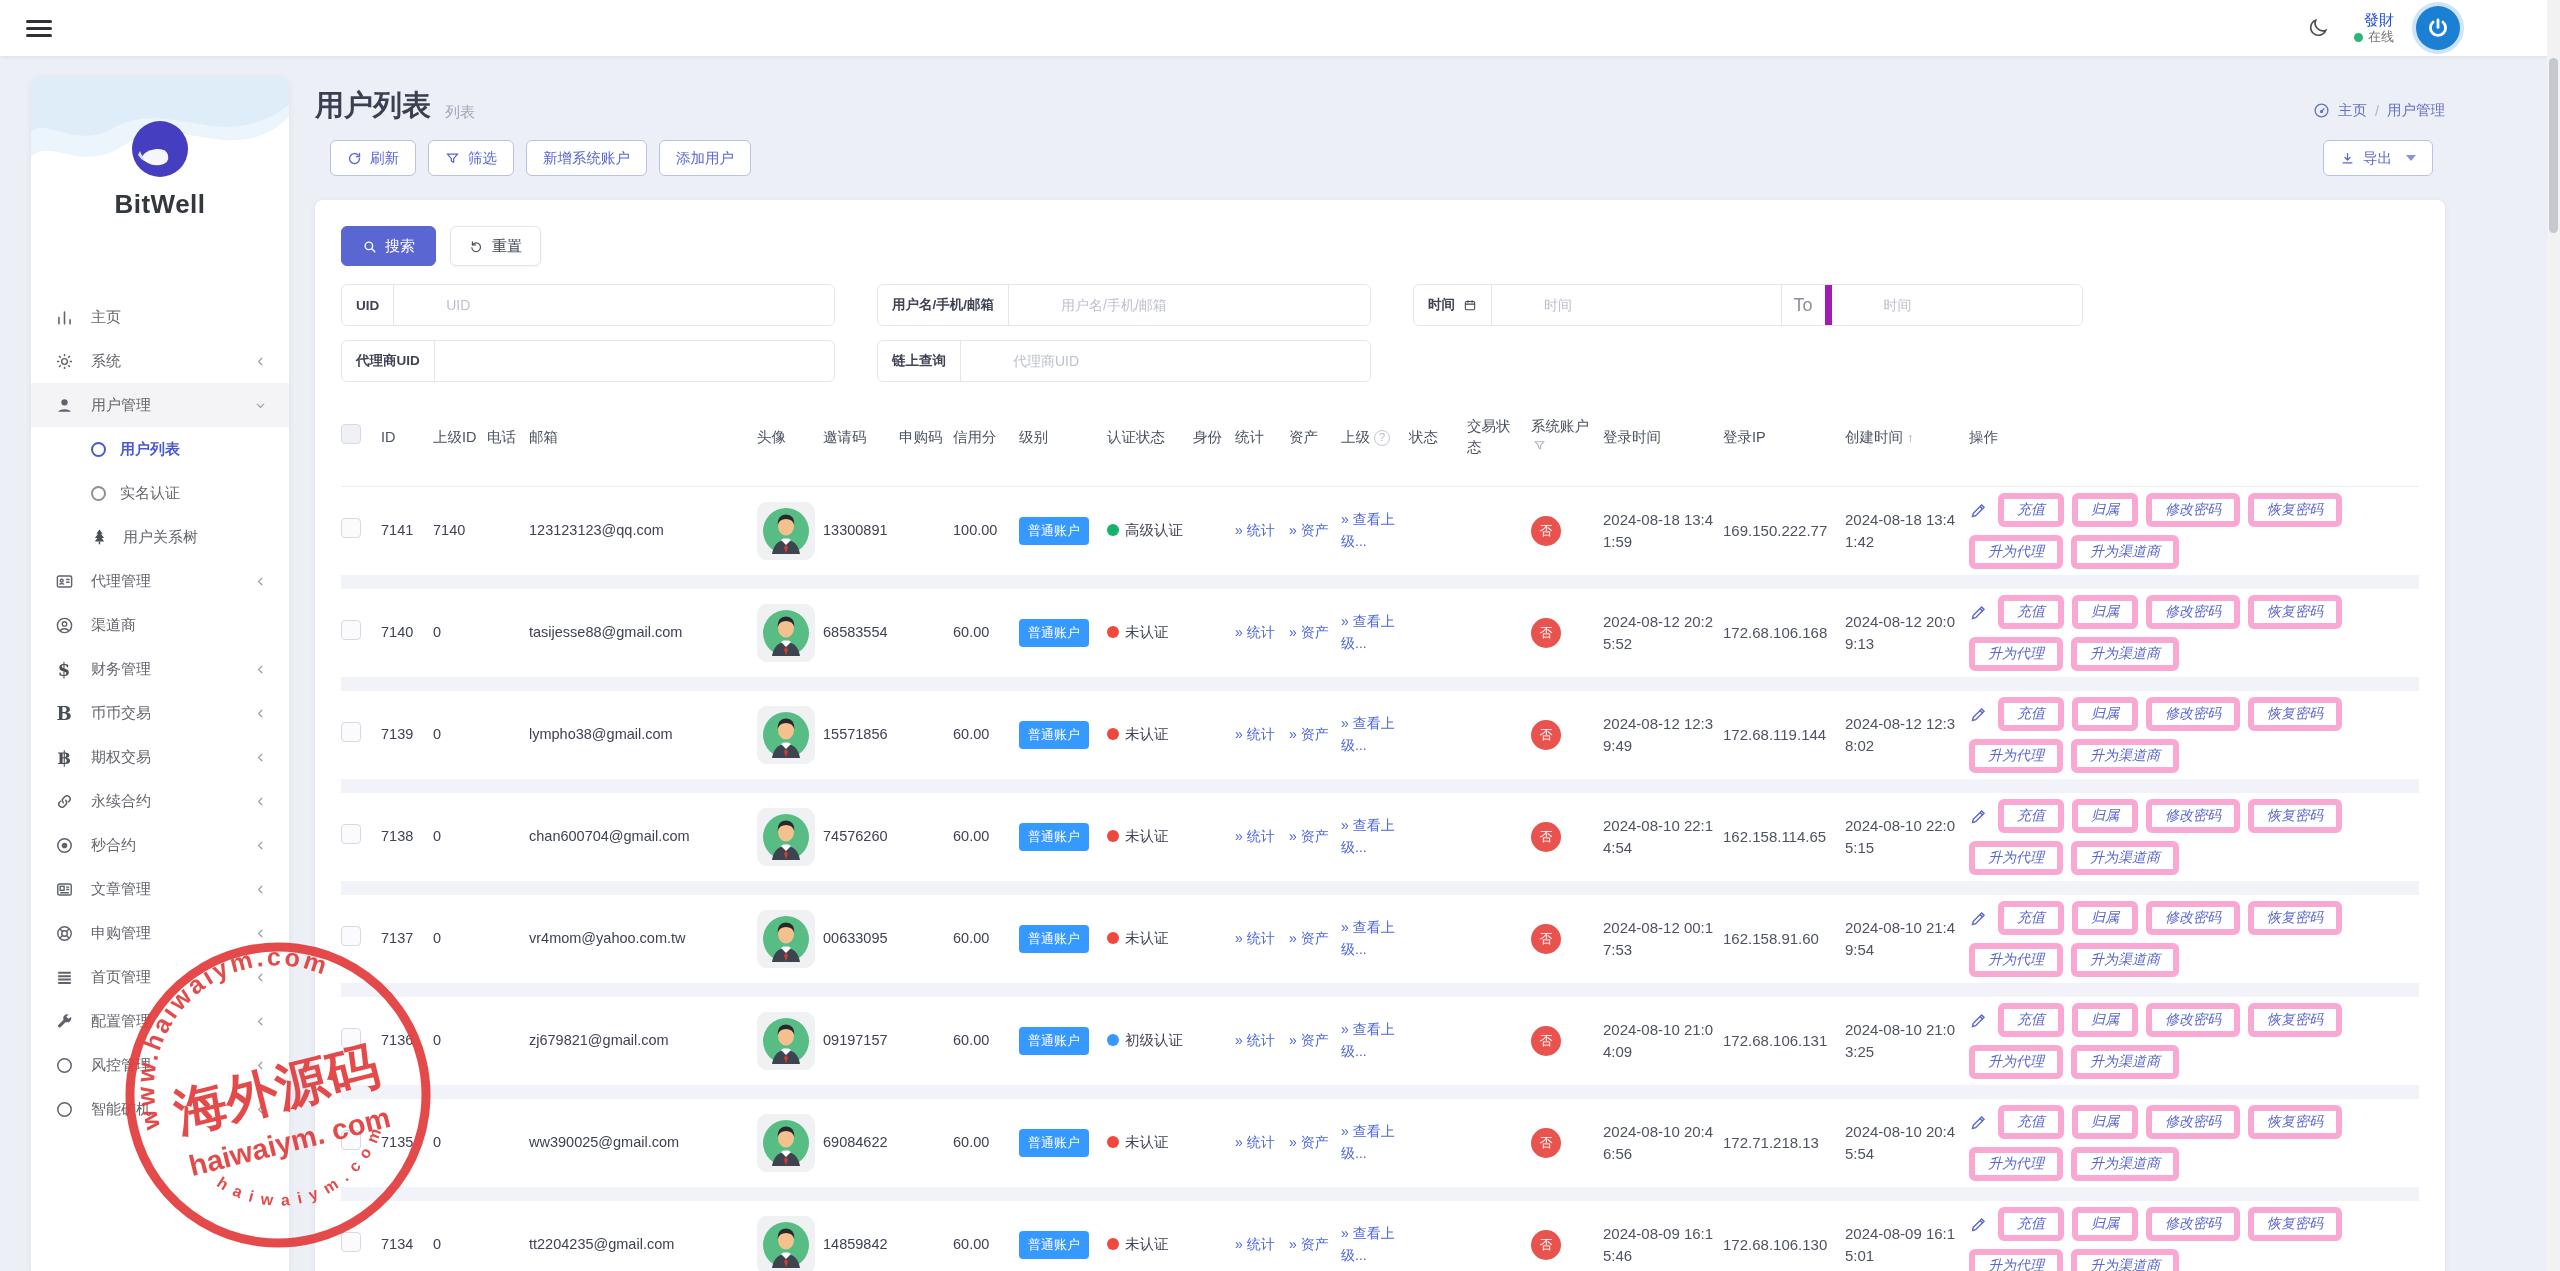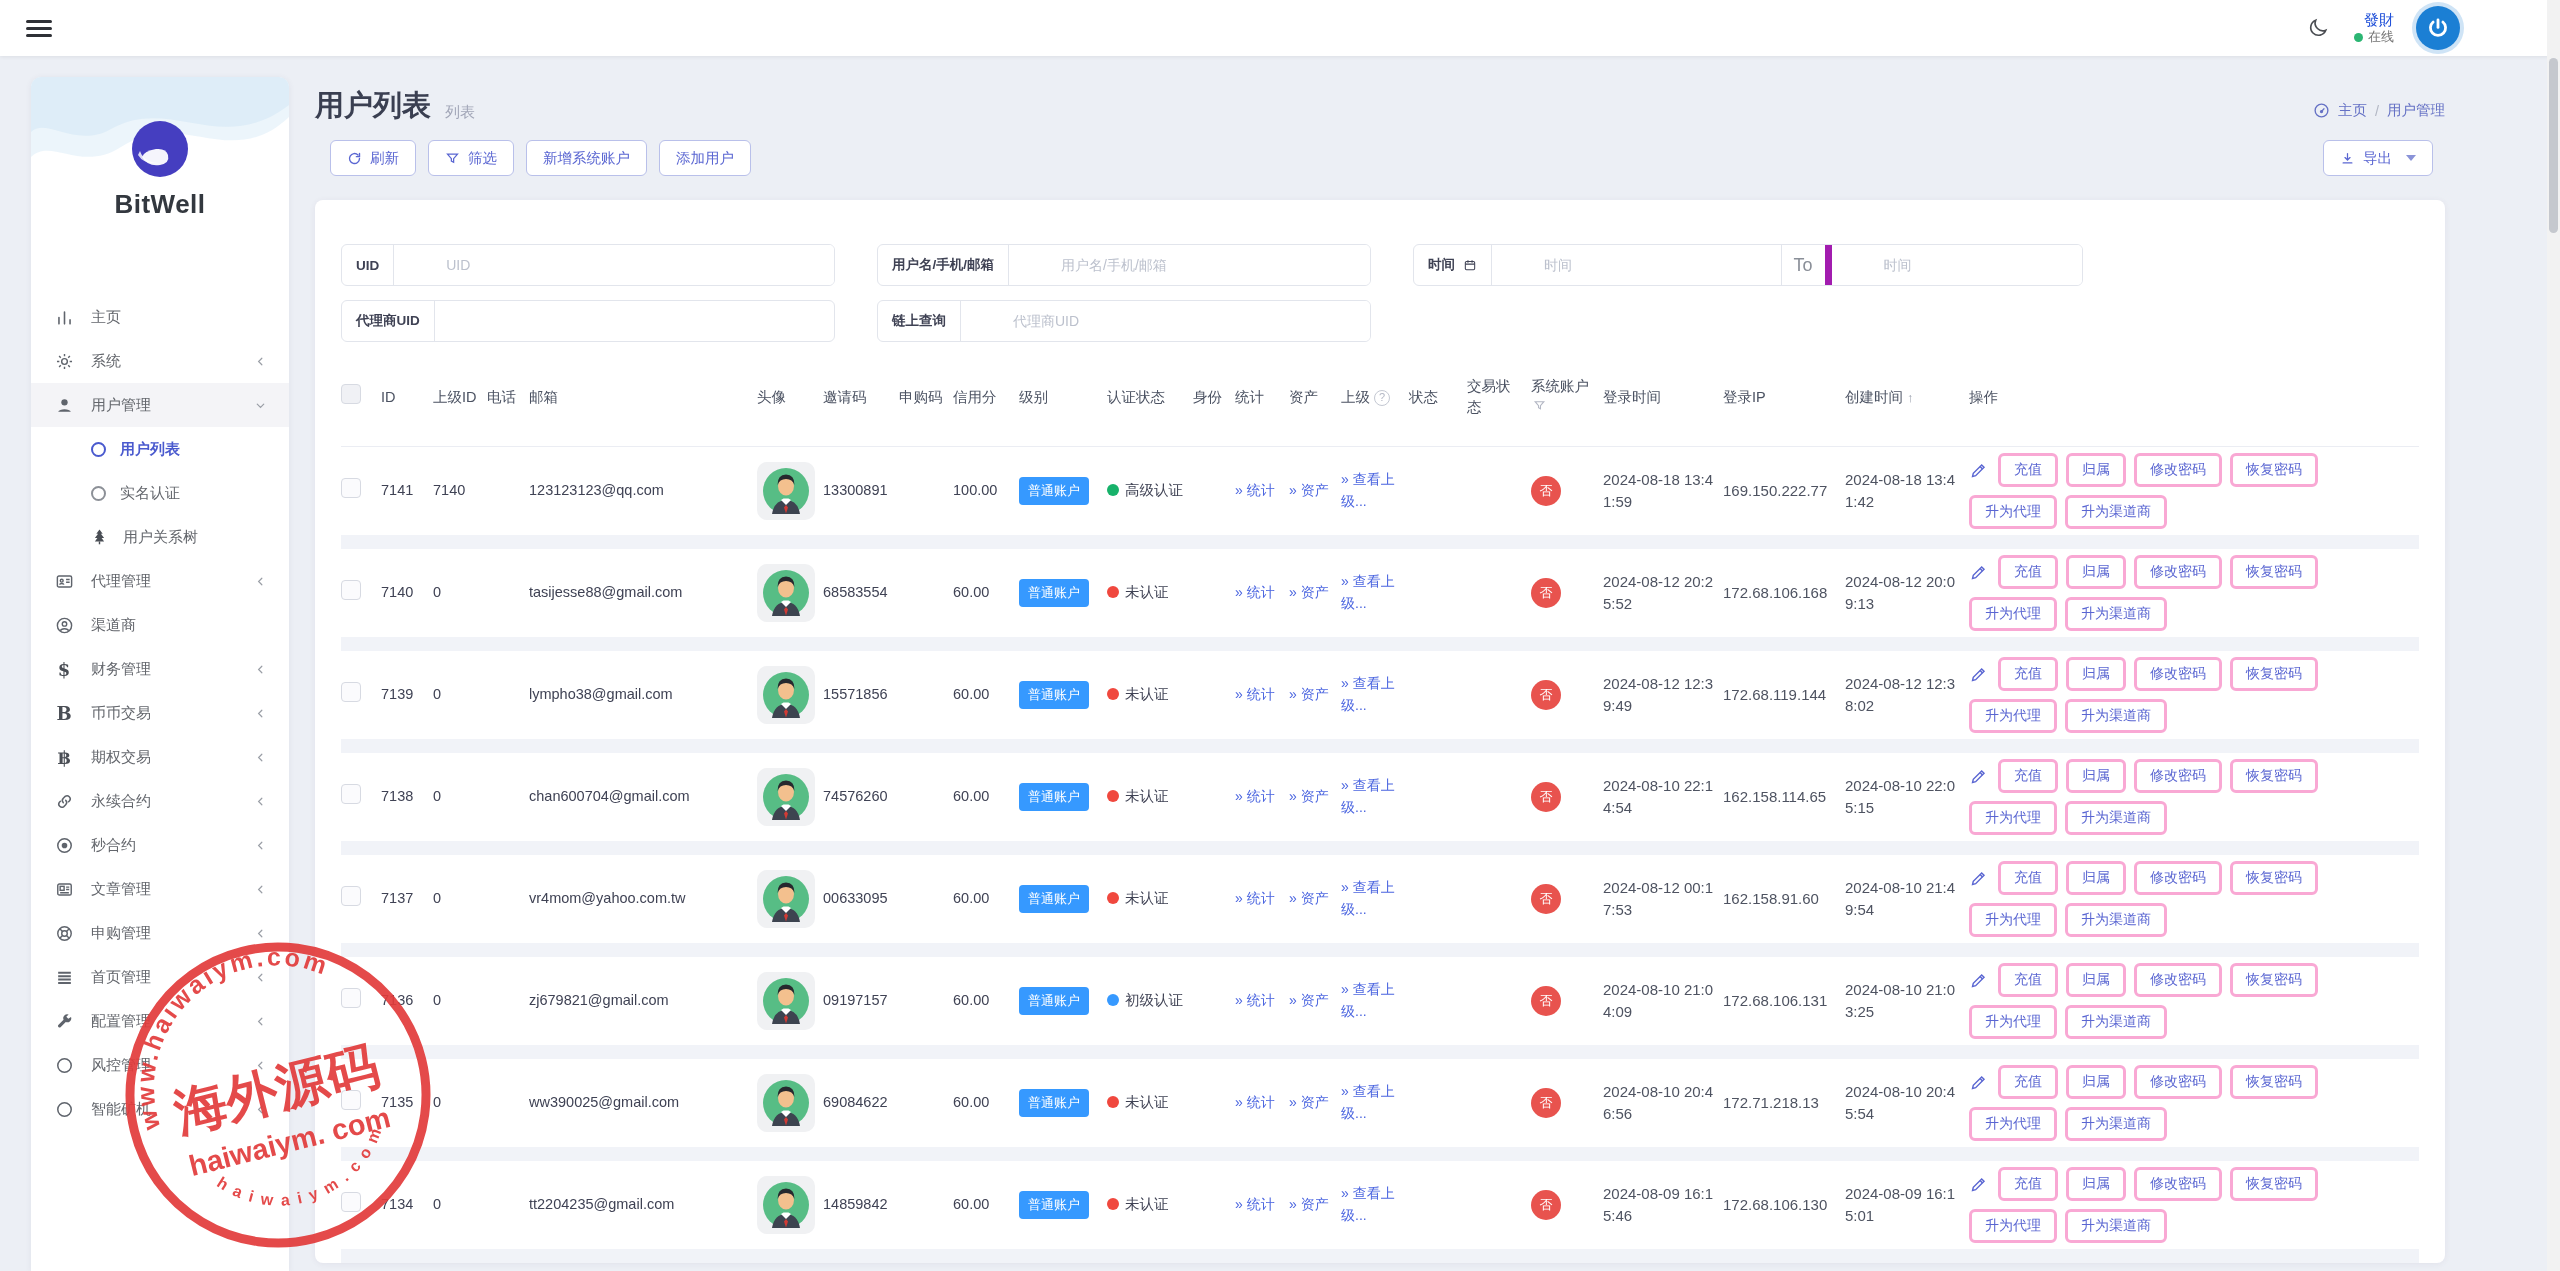--- a/index.html
+++ b/index.html
@@ -80,21 +80,21 @@
   .badge-level { display:inline-block; background:#3699ff; color:#fff; font-size:13px; padding:4px 9px; border-radius:4px; white-space:nowrap; }
   .auth { display:flex; align-items:flex-start; gap:6px; }
   .auth .adot { width:12px; height:12px; border-radius:50%; margin-top:4px; flex:none; }
   .adot.green { background:#17b26a; } .adot.red { background:#f0483e; } .adot.blue { background:#3699ff; }
   .tlink { color:#4c66e0; font-size:14px; cursor:pointer; line-height:1.5; }
   .switch { width:42px; height:23px; background:#4a5ace; border-radius:12px; position:relative; cursor:pointer; }
   .switch::after { content:""; position:absolute; left:3px; top:3px; width:17px; height:17px; border-radius:50%; background:#fff; }
   .badge-no { width:30px; height:30px; border-radius:50%; background:#e8534e; color:#fff; font-size:13px; display:flex; align-items:center; justify-content:center; }
   .time-cell { font-size:15px; color:#4e5361; }
   .actions { display:flex; flex-wrap:wrap; align-items:center; gap:8px; padding-right:16px; }
-  .abtn { height:34px; padding:0 13px; border:3px solid #f9a8d4; border-radius:6px; background:#fff; color:#5a66d2; font-size:14px; display:inline-flex; align-items:center; cursor:pointer; white-space:nowrap; }
+  .abtn { height:34px; padding:0 13px; border:6px solid #f9a8d4; border-radius:6px; background:#fff; color:#5a66d2; font-size:14px; display:inline-flex; align-items:center; cursor:pointer; white-space:nowrap;font-style:italic; }
   .edit-ic { color:#5a66d2; display:flex; margin-right:2px; cursor:pointer; }
   .hfilter { color:#b3b7c4; margin-left:2px; }
   .hsort { color:#9aa0ae; font-size:13px; }
   .hq { display:inline-flex; width:16px; height:16px; border:1.4px solid #c4c8d2; border-radius:50%; color:#b3b7c4; font-size:11px; align-items:center; justify-content:center; margin-left:4px; vertical-align:middle; }
 
   
   .watermark { position:absolute; left:118px; top:935px; width:320px; height:320px; z-index:50; transform:rotate(-14deg); opacity:.92; pointer-events:none; }
 </style>
 </head>
 <body>
@@ -427,20 +427,36 @@
       <svg width="15" height="15" viewBox="0 0 24 24" fill="none" stroke="currentColor" stroke-width="2" stroke-linecap="round">
           <path d="M12 4v10M8 10.5l4 4 4-4M5 19h14"></path>
         </svg>
       <span>导出</span>
       <span class="chev-down"></span>
     </button>
   </div>
 
   <div class="card">
 
+    <div class="search-row">
+      <button class="btn btn-search">
+        <svg width="15" height="15" viewBox="0 0 24 24" fill="none" stroke="#fff" stroke-width="2.2" stroke-linecap="round">
+            <circle cx="11" cy="11" r="6"></circle>
+            <path d="M16 16l4.5 4.5"></path>
+          </svg>
+        <span>搜索</span>
+      </button>
+      <button class="btn btn-reset">
+        <svg width="15" height="15" viewBox="0 0 24 24" fill="none" stroke="#555" stroke-width="2" stroke-linecap="round">
+            <path d="M5.5 9.5a7 7 0 1 1-1 4.5"></path>
+            <path d="M5.5 4.5v5h5"></path>
+          </svg>
+        <span>重置</span>
+      </button>
+    </div>
 
     <div class="filters">
       <div class="filter-line">
         <div class="igroup g-uid">
           <span class="ilabel">UID</span>
           <input placeholder="UID" style="">
         </div>
         <div class="igroup g-user">
           <span class="ilabel">用户名/手机/邮箱</span>
           <input placeholder="用户名/手机/邮箱" style="">

